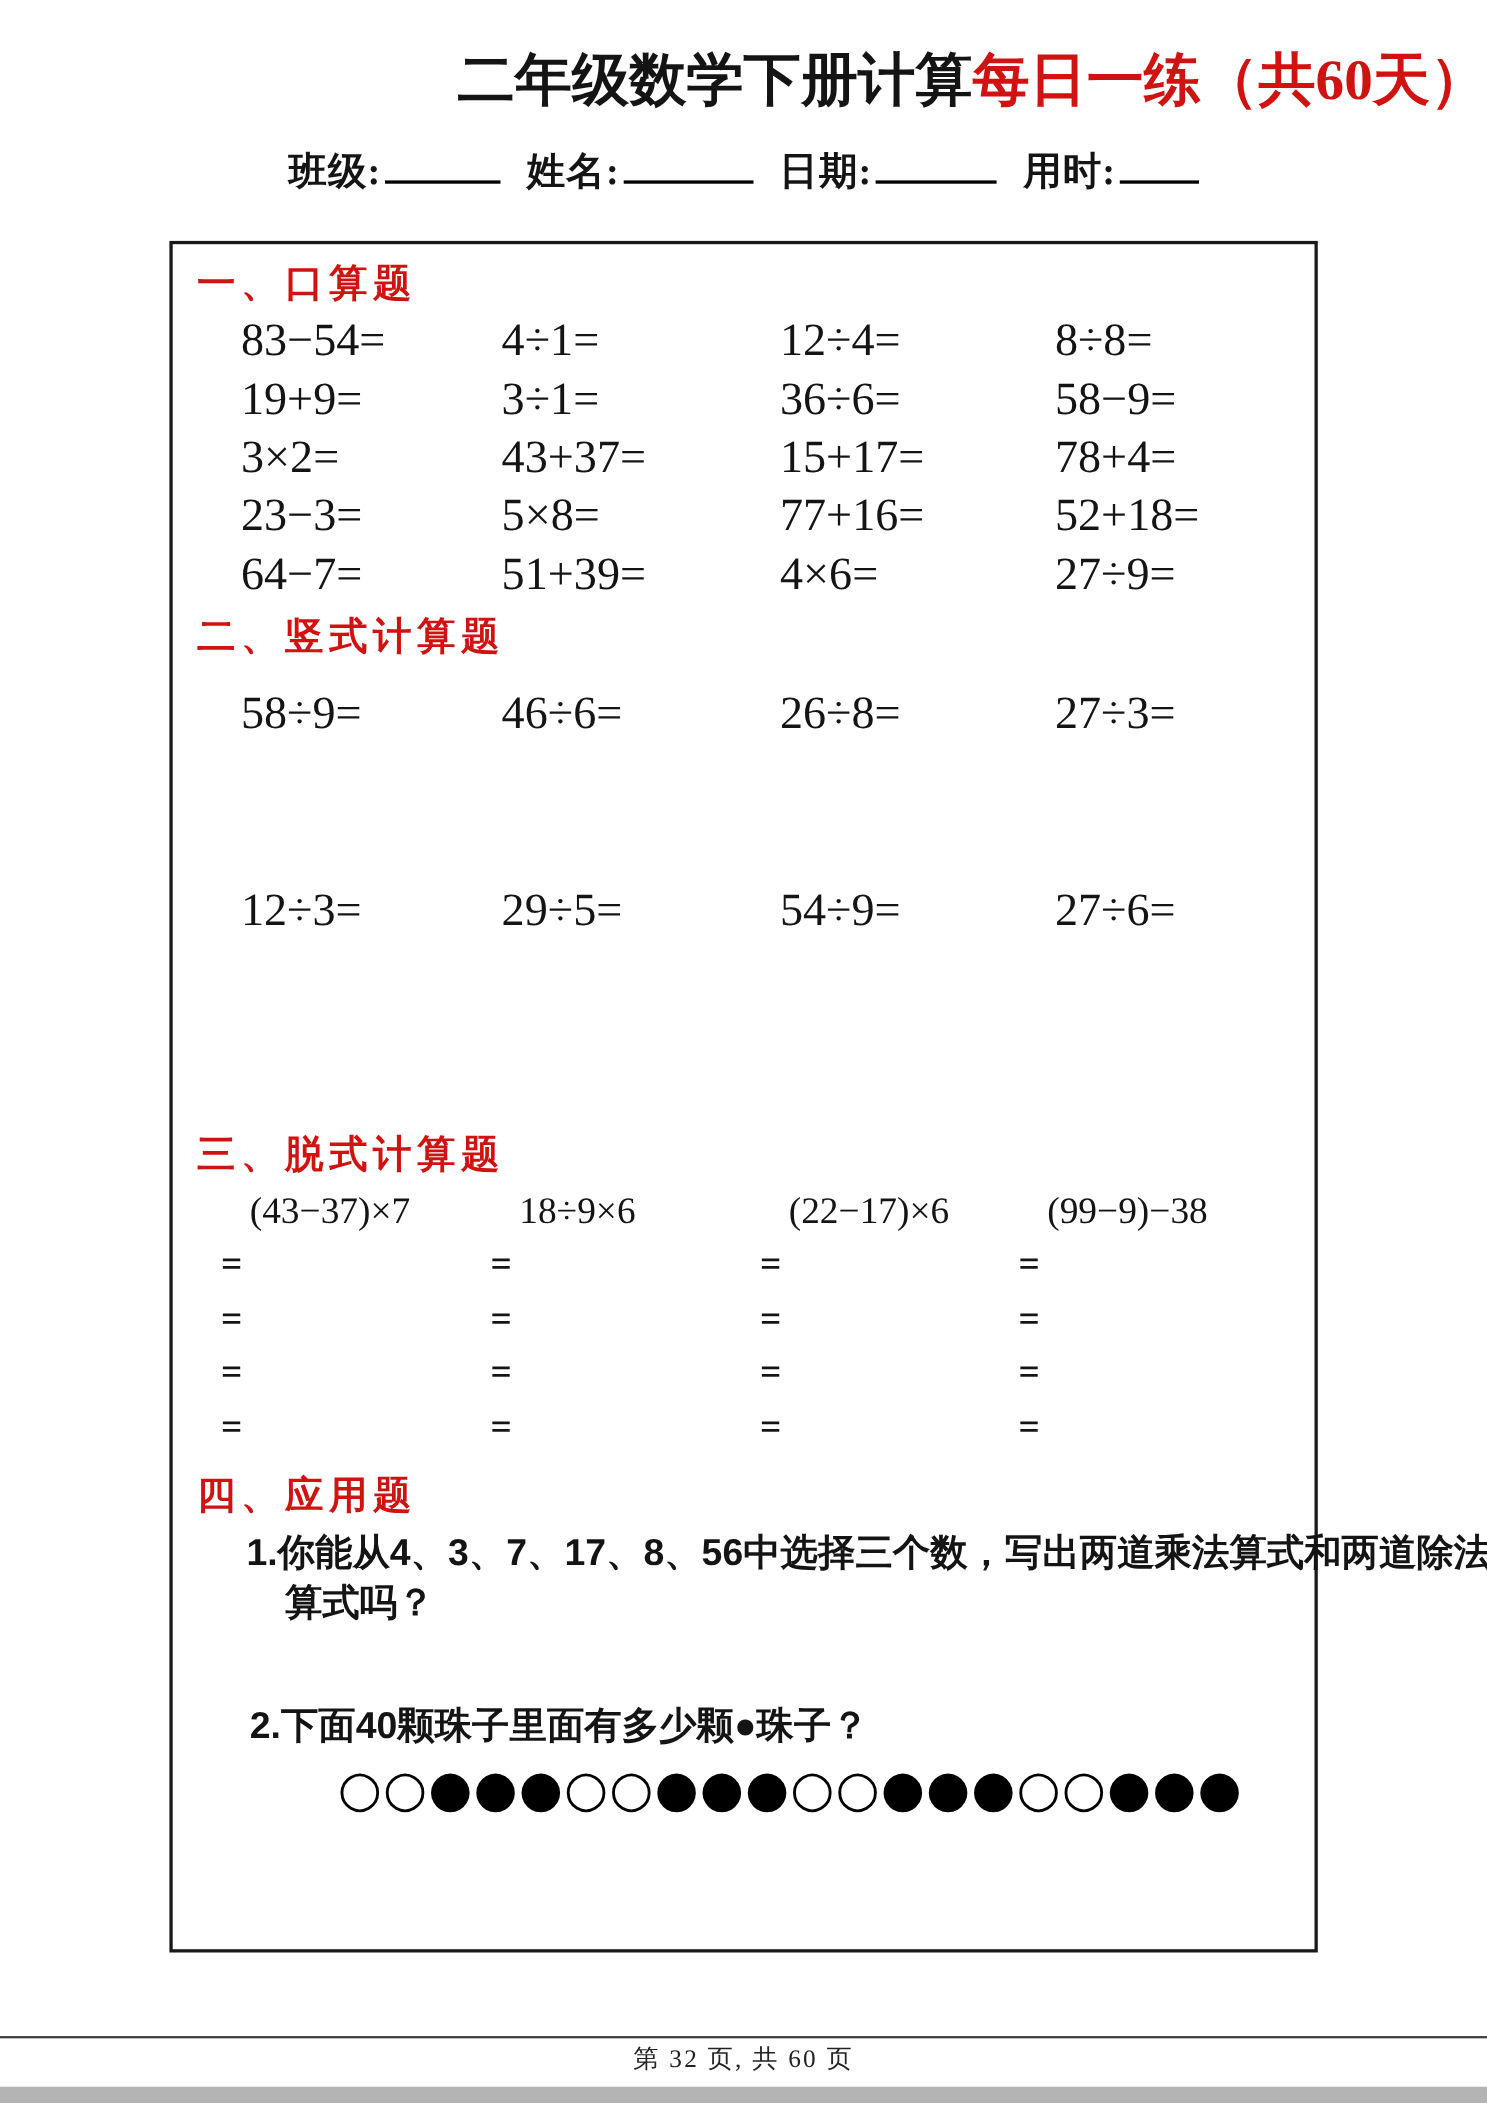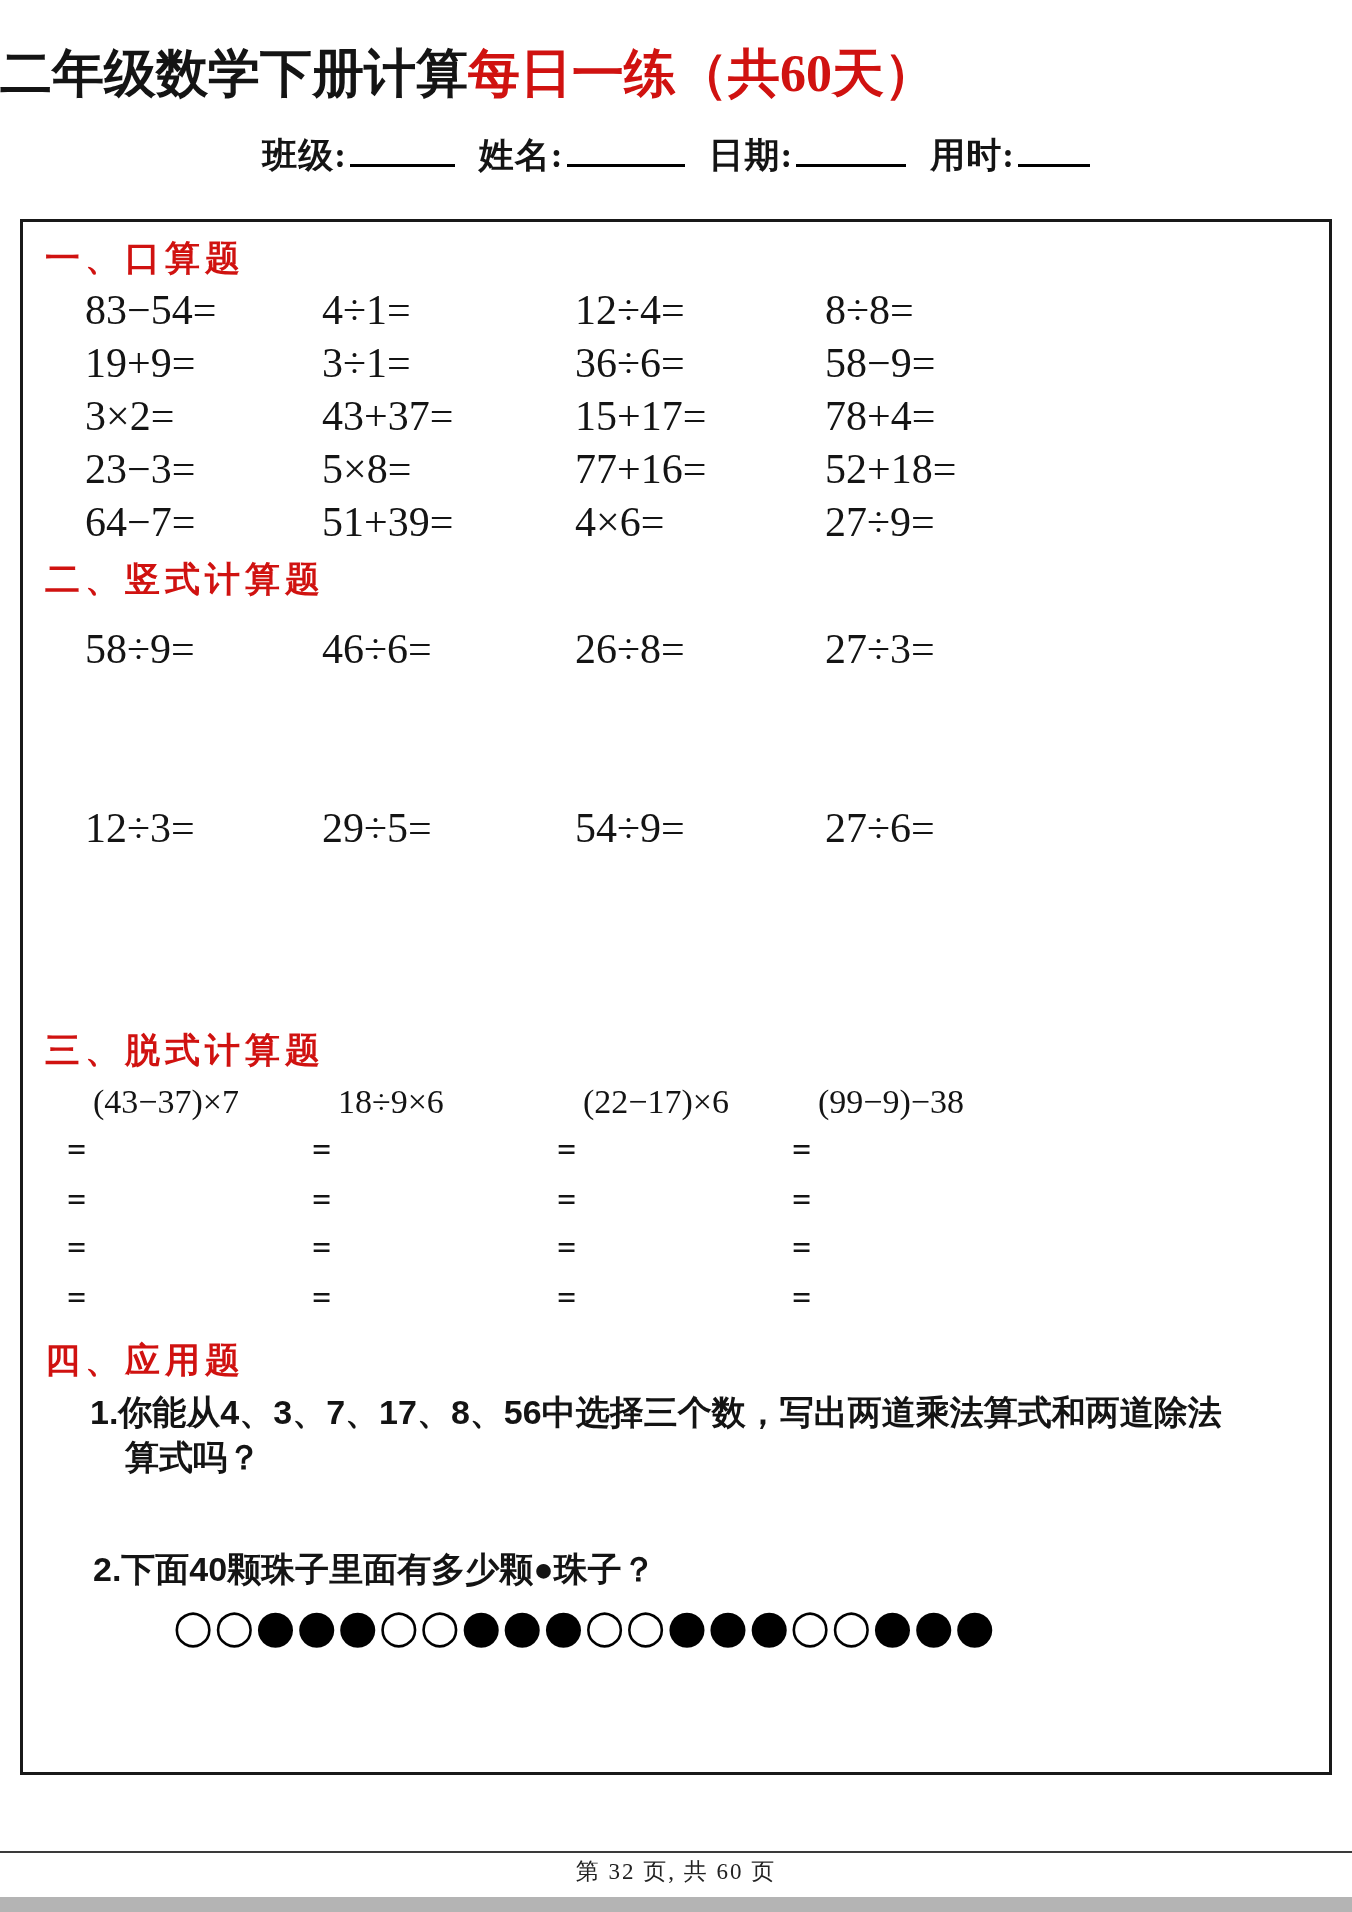--- a/index.html
+++ b/index.html
@@ -5,39 +5,39 @@
   :root { --accent_red:#d01210; --text_black:#141414; --line_black:#191919; }
   html,body { margin:0; padding:0; background:#e8e8e8; }
   .page {
     position:relative; width:1352px; height:1912px; margin:0 auto;
     background:#ffffff; overflow:hidden;
     color:var(--text_black);
     font-family:"Liberation Sans", sans-serif;
   }
   
   .title {
-    padding-top:44px; text-align:left;
+    padding-top:44px; text-align:right;
     font-family:"Liberation Serif", serif; font-weight:bold;
     font-size:52px; line-height:1.15; white-space:nowrap;
   }
   .title .red { color:var(--accent_red); }
   
   .info {
     margin-top:28px; text-align:center; white-space:nowrap;
     font-family:"Liberation Serif", serif; font-weight:bold; font-size:35px;
   }
   .info .lbl { letter-spacing:1px; }
   .blank {
     display:inline-block; height:30px; margin-left:3px; margin-right:24px;
     border-bottom:3px solid #000;
   }
   .blank.last { margin-right:0; }
   
   .box {
-    box-sizing:border-box; margin:40px auto 0; width:1312px; min-height:1556px;
+    box-sizing:border-box; margin:40px auto 0; width:1044px; min-height:1556px;
     border:3px solid var(--line_black); padding:16px 0 0 0;
   }
   .sec-heading {
     margin:0; padding-left:22px;
     font-size:35px; line-height:40px; font-weight:bold; letter-spacing:5px;
     color:var(--accent_red);
     font-family:"Liberation Sans", sans-serif;
   }
   
   .math-grid {

